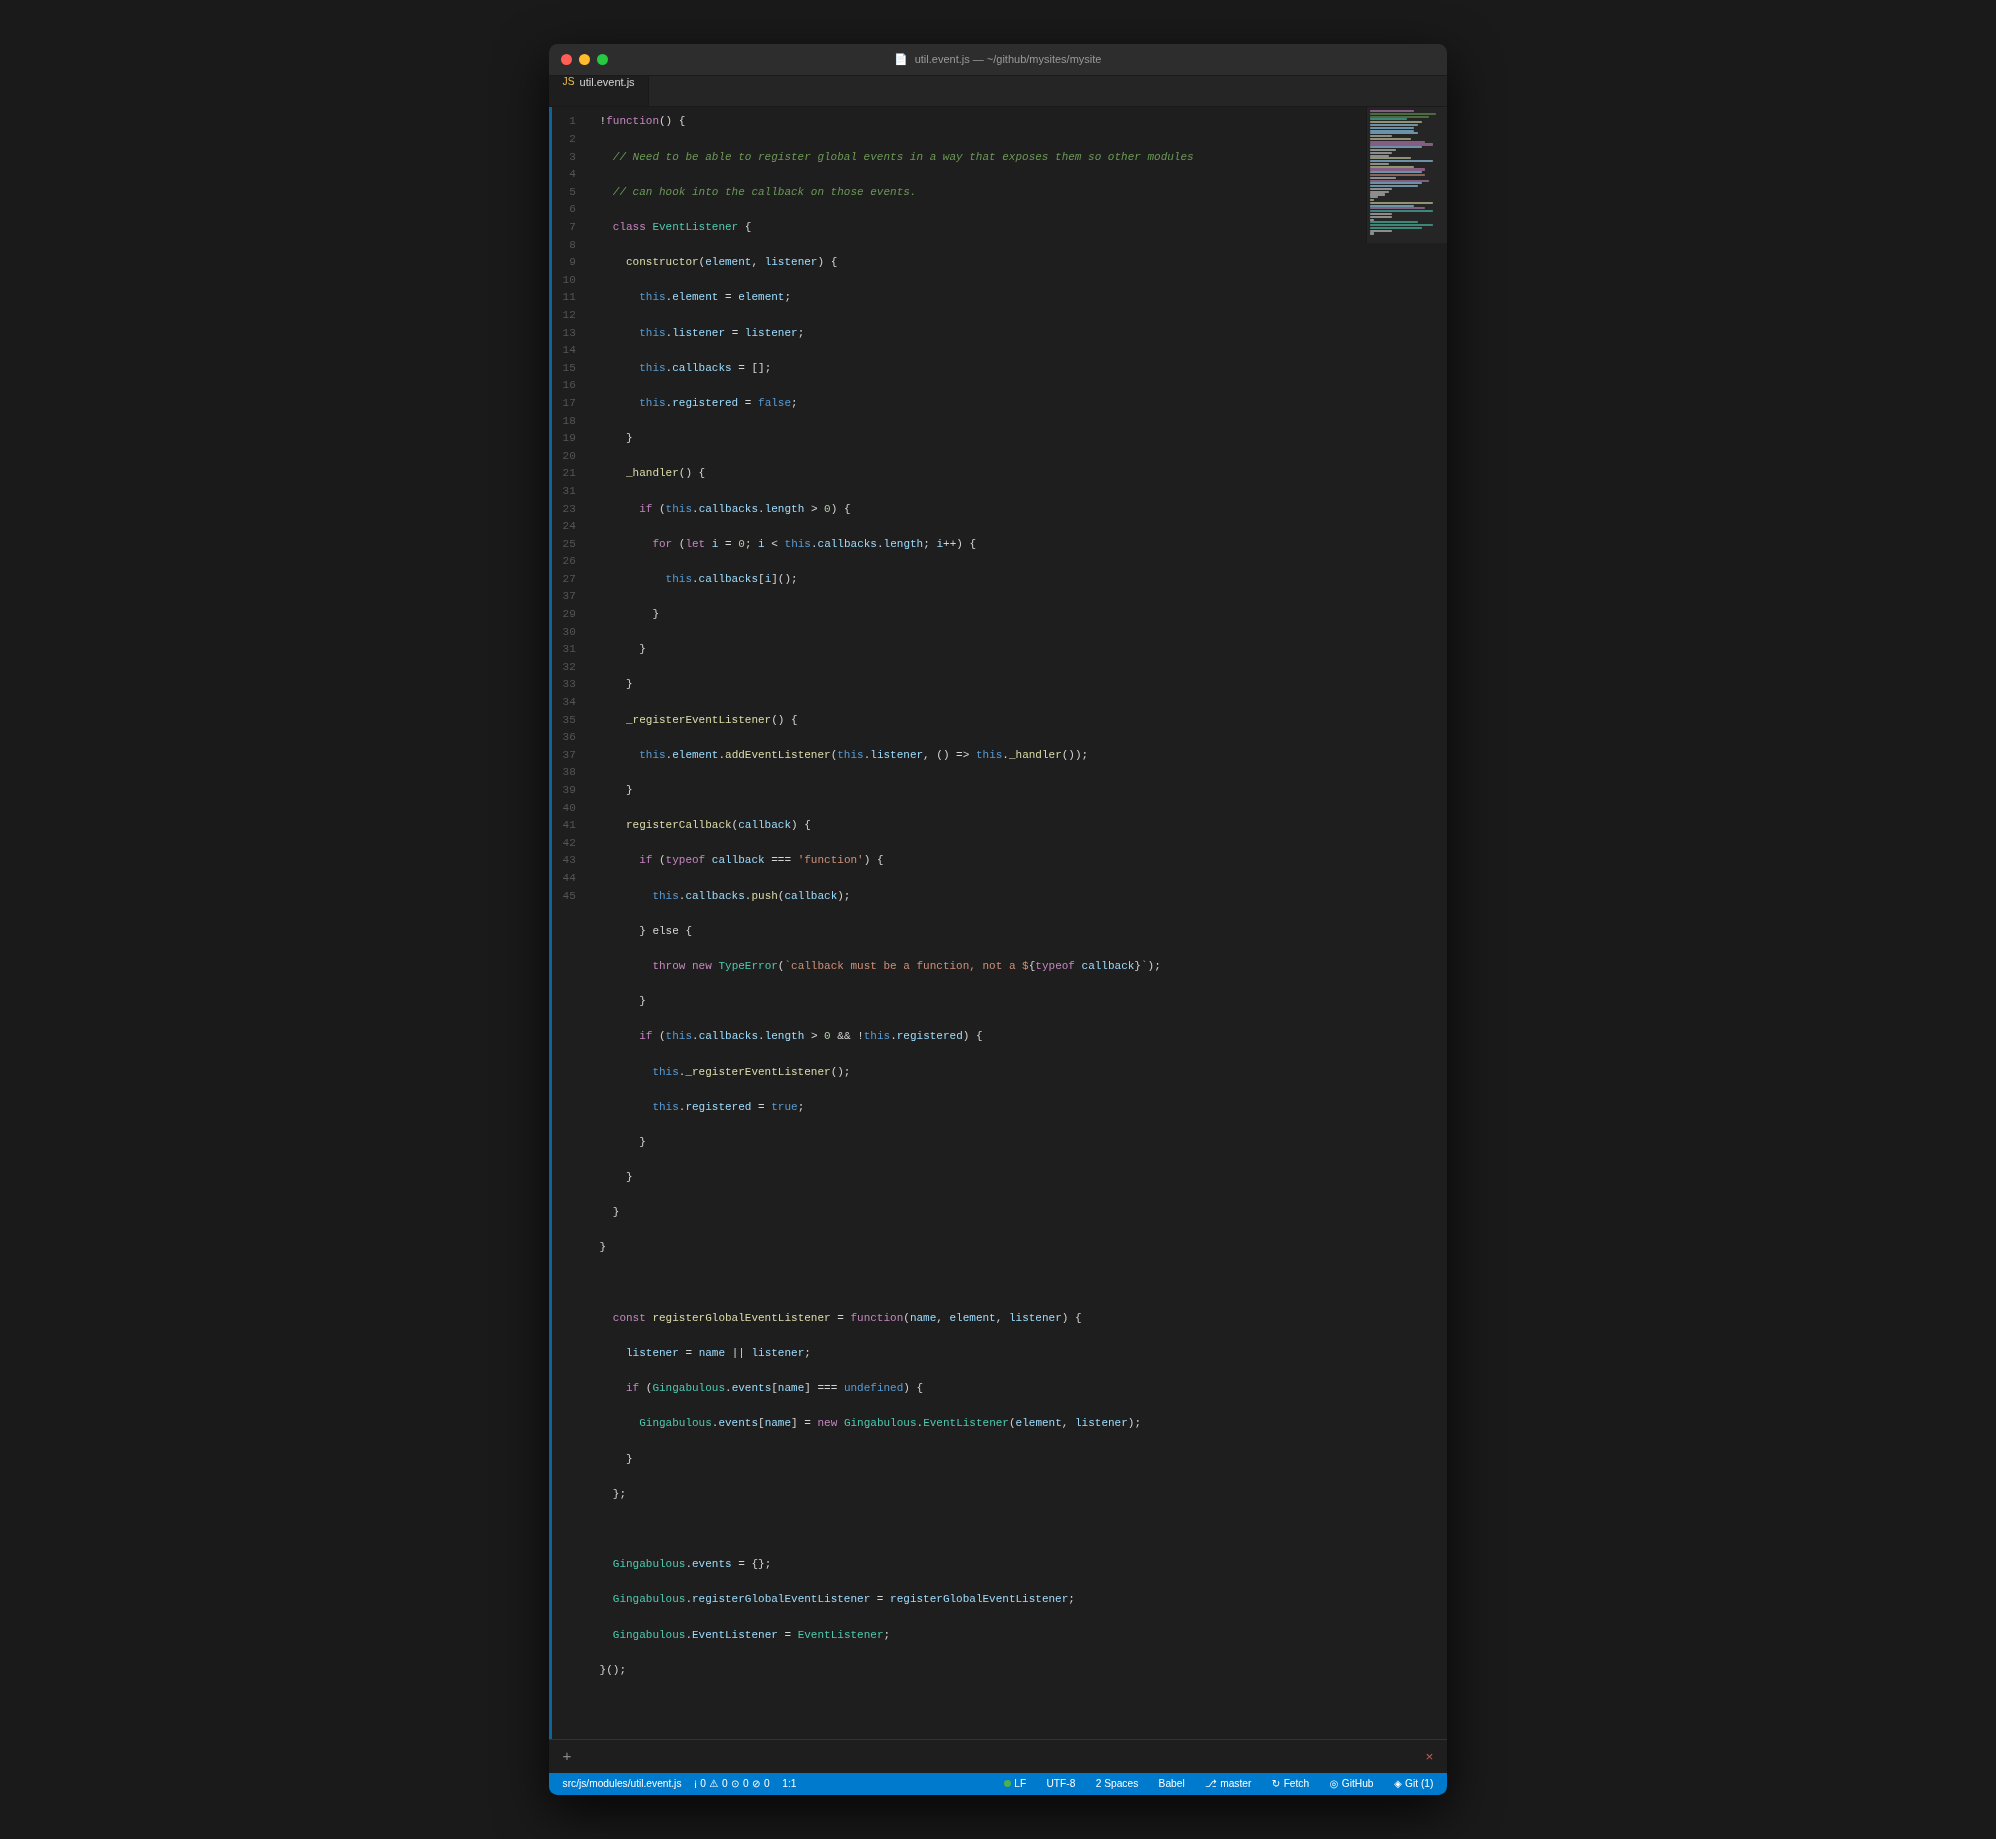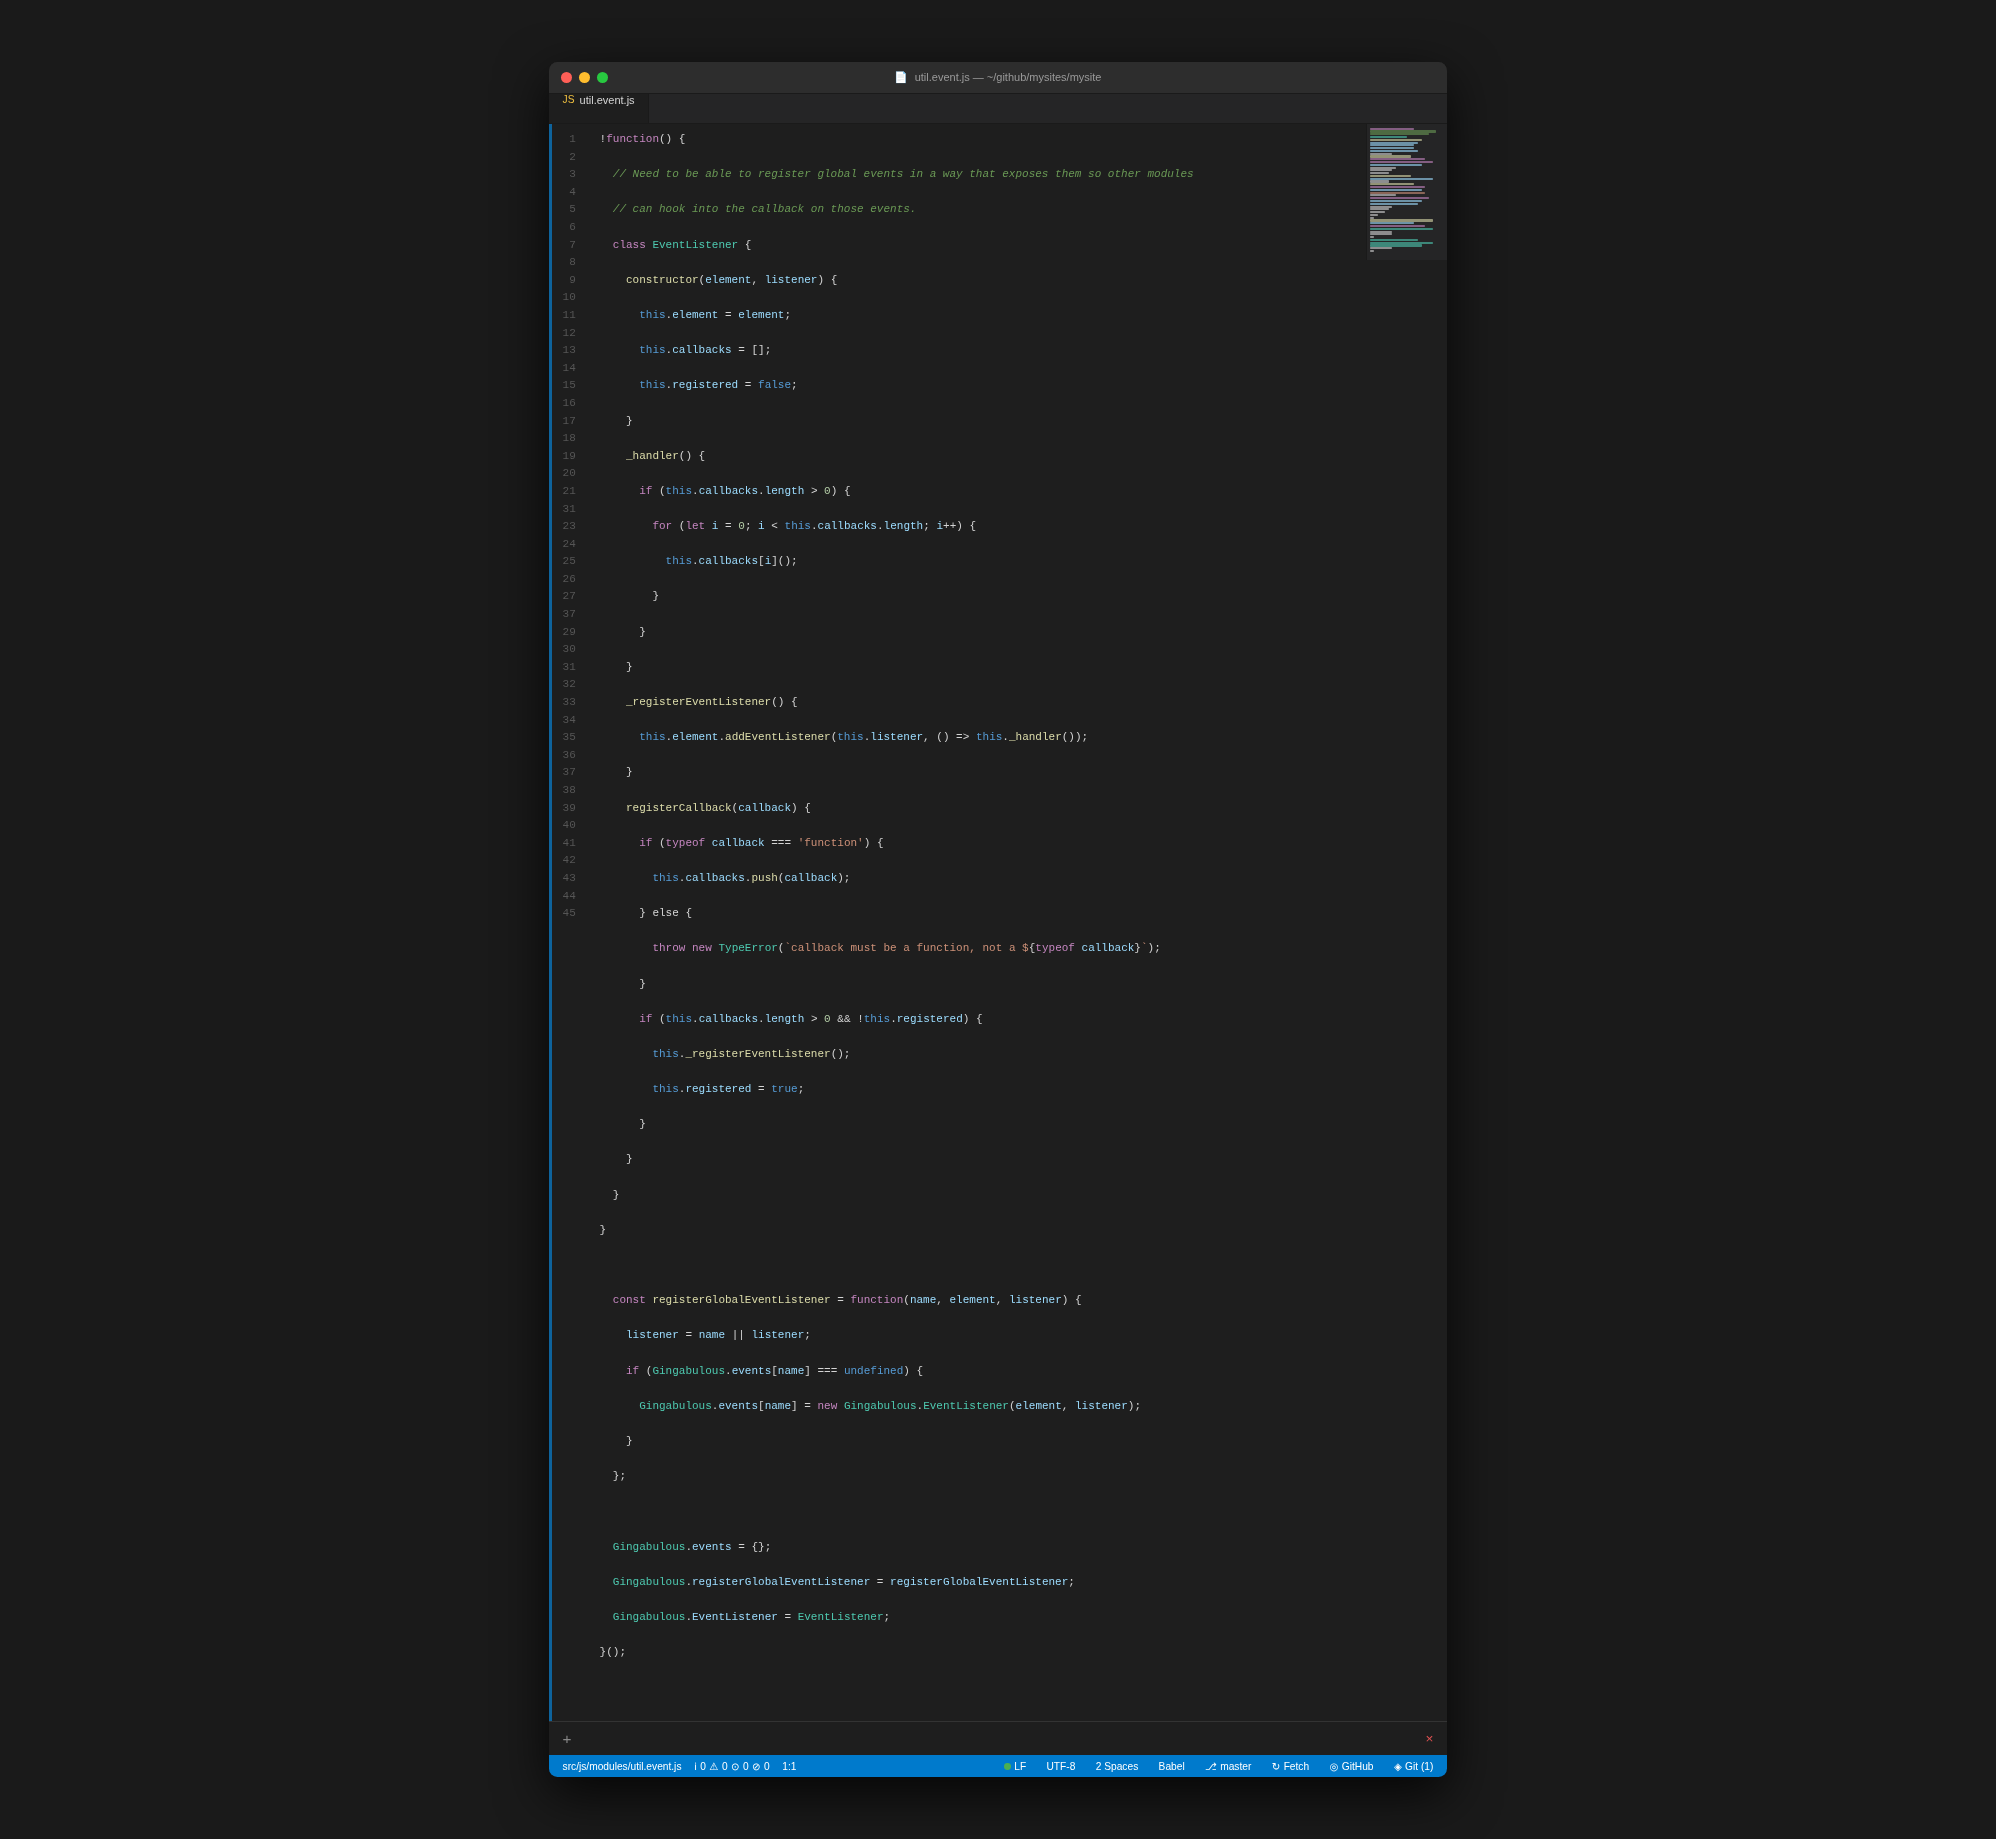--- a/index.html
+++ b/index.html
@@ -290,20 +290,21 @@
         <span class="ln">44</span>
         <span class="ln">45</span>
       </div>
 
       <div class="code-content"><span class="code-line"><span class="op">!</span><span class="kw">function</span><span class="op">() {</span></span>
 <span class="code-line"><span class="cmt">  // Need to be able to register global events in a way that exposes them so other modules</span></span>
 <span class="code-line"><span class="cmt">  // can hook into the callback on those events.</span></span>
 <span class="code-line">  <span class="kw">class</span> <span class="cls">EventListener</span> <span class="op">{</span></span>
 <span class="code-line">    <span class="fn">constructor</span><span class="op">(</span><span class="var-name">element</span><span class="op">,</span> <span class="var-name">listener</span><span class="op">) {</span></span>
 <span class="code-line">      <span class="kw2">this</span><span class="op">.</span><span class="prop">element</span> <span class="op">=</span> <span class="var-name">element</span><span class="op">;</span></span>
+<span class="code-line">      <span class="kw2">this</span><span class="op">.</span><span class="prop">listener</span> <span class="op">=</span> <span class="var-name">listener</span><span class="op">;</span></span>
 <span class="code-line">      <span class="kw2">this</span><span class="op">.</span><span class="prop">callbacks</span> <span class="op">=</span> <span class="op">[];</span></span>
 <span class="code-line">      <span class="kw2">this</span><span class="op">.</span><span class="prop">registered</span> <span class="op">=</span> <span class="bool">false</span><span class="op">;</span></span>
 <span class="code-line">    <span class="op">}</span></span>
 <span class="code-line">    <span class="fn">_handler</span><span class="op">() {</span></span>
 <span class="code-line">      <span class="kw">if</span> <span class="op">(</span><span class="kw2">this</span><span class="op">.</span><span class="prop">callbacks</span><span class="op">.</span><span class="prop">length</span> <span class="op">&gt;</span> <span class="num">0</span><span class="op">) {</span></span>
 <span class="code-line">        <span class="kw">for</span> <span class="op">(</span><span class="kw">let</span> <span class="var-name">i</span> <span class="op">=</span> <span class="num">0</span><span class="op">;</span> <span class="var-name">i</span> <span class="op">&lt;</span> <span class="kw2">this</span><span class="op">.</span><span class="prop">callbacks</span><span class="op">.</span><span class="prop">length</span><span class="op">;</span> <span class="var-name">i</span><span class="op">++) {</span></span>
 <span class="code-line">          <span class="kw2">this</span><span class="op">.</span><span class="prop">callbacks</span><span class="op">[</span><span class="var-name">i</span><span class="op">]();</span></span>
 <span class="code-line">        <span class="op">}</span></span>
 <span class="code-line">      <span class="op">}</span></span>
 <span class="code-line">    <span class="op">}</span></span>

